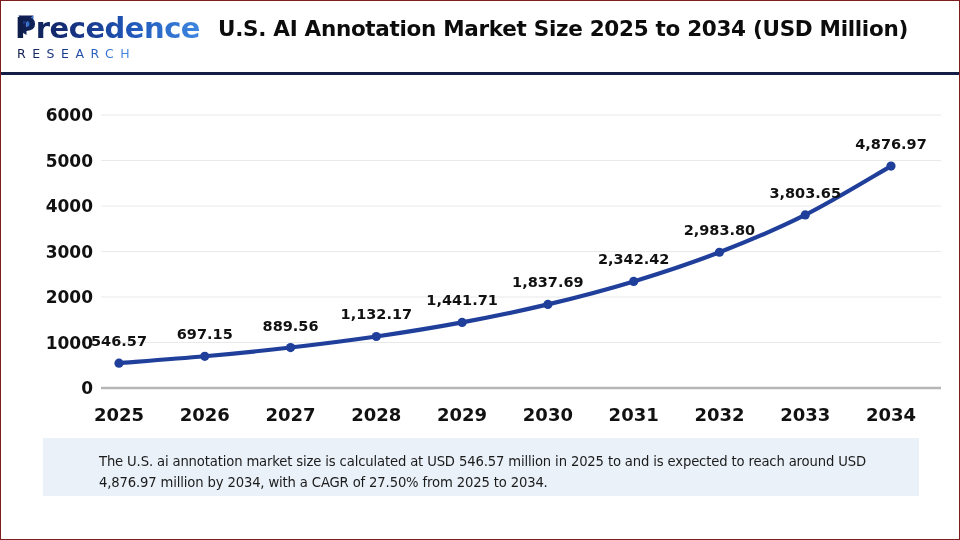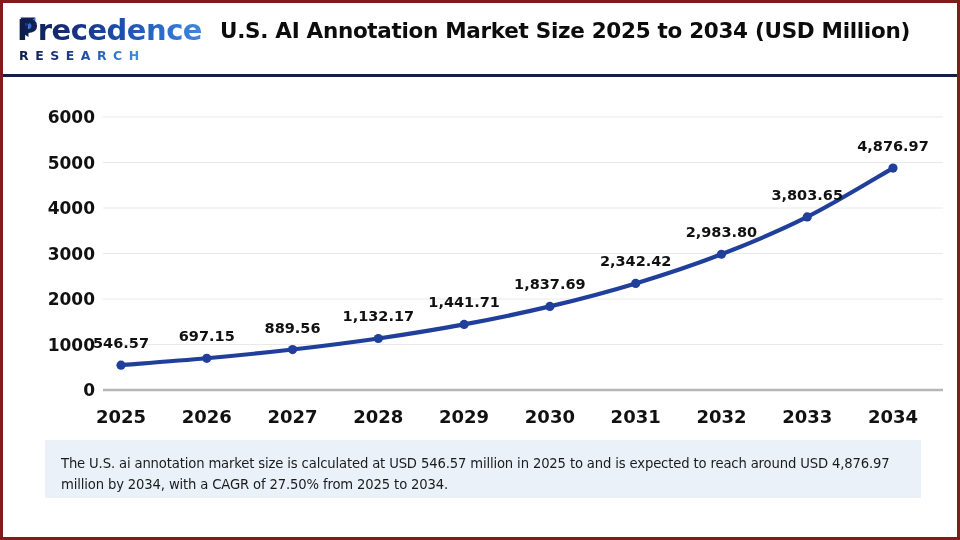--- a/index.html
+++ b/index.html
@@ -9,21 +9,21 @@
   }
   body {
     font-family: "Liberation Sans", sans-serif;
   }
   #page {
     position: relative;
     width: 960px;
     height: 540px;
     background: #ffffff;
     box-sizing: border-box;
-    border: 3px solid #7f1d1d;
+    border: 1px solid #7f1d1d;
     overflow: hidden;
   }
 
   
   #header {
     position: absolute;
     left: 0; top: 0;
     width: 958px;
     height: 74px;
     box-sizing: border-box;
@@ -58,21 +58,21 @@
     top: 1px;
     width: 20px;
     height: 23px;
   }
   #logo-sub {
     position: absolute;
     left: 2px;
     top: 33px;
     font-family: "DejaVu Sans", sans-serif;
     font-size: 12.5px;
-    font-weight: 700;
+    font-weight: 400;
     letter-spacing: 6.5px;
     background: linear-gradient(90deg, #111c47 0%, #1a3a8f 40%, #2f72cf 75%, #4a93e6 100%);
     -webkit-background-clip: text;
     background-clip: text;
     color: transparent;
     -webkit-text-fill-color: transparent;
     white-space: nowrap;
   }
   #chart-title {
     position: absolute;
@@ -136,20 +136,21 @@
     box-sizing: border-box;
     background: #eaf1f9;
     padding: 13px 16px 0 16px;
   }
   #note-text {
     font-family: "DejaVu Sans", sans-serif;
     font-size: 13.2px;
     line-height: 21px;
     color: #1b1b1b;
     letter-spacing: -0.15px;
+    margin-left: 40px;
   }
   #source-line {
     position: absolute;
     left: 0;
     top: 505px;
     width: 958px;
     text-align: center;
     font-family: "DejaVu Sans", sans-serif;
     font-size: 13px;
     color: #3a3a3a;

